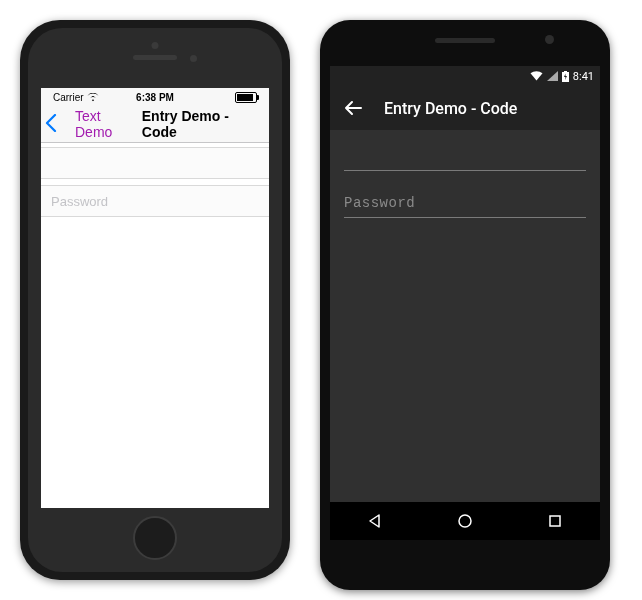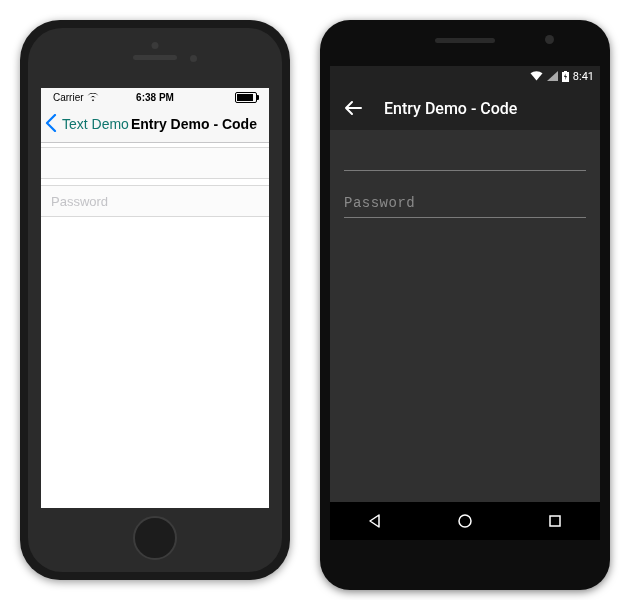--- a/index.html
+++ b/index.html
@@ -106,23 +106,23 @@
     border-bottom: 1px solid #c6c6c8;
     background: #f7f7f7;
     display: flex;
     align-items: center;
     position: relative;
     padding: 0 4px;
   }
   .ios-back {
     display: flex;
     align-items: center;
-    color: #0f766e;
+    color: #a21caf;
     font-size: 14px;
-    gap: 5px;
+    gap: 18px;
     cursor: pointer;
   }
   .ios-title {
     font-weight: 600;
     font-size: 14px;
     color: #000;
     margin-left: 2px;
   }
 
   

